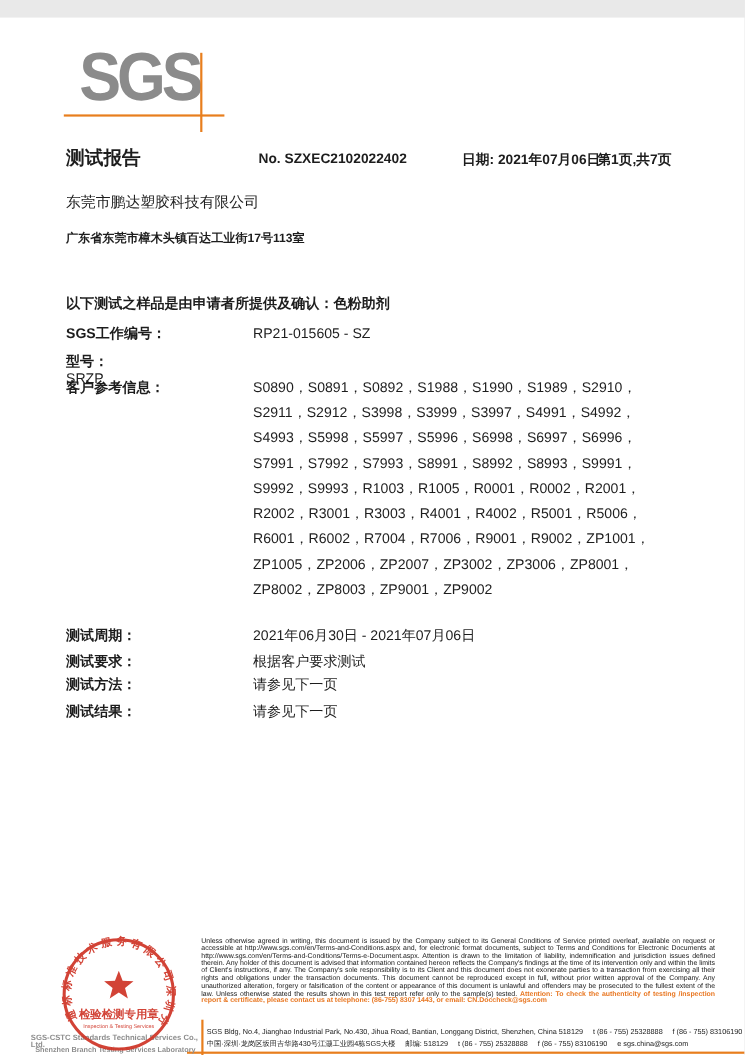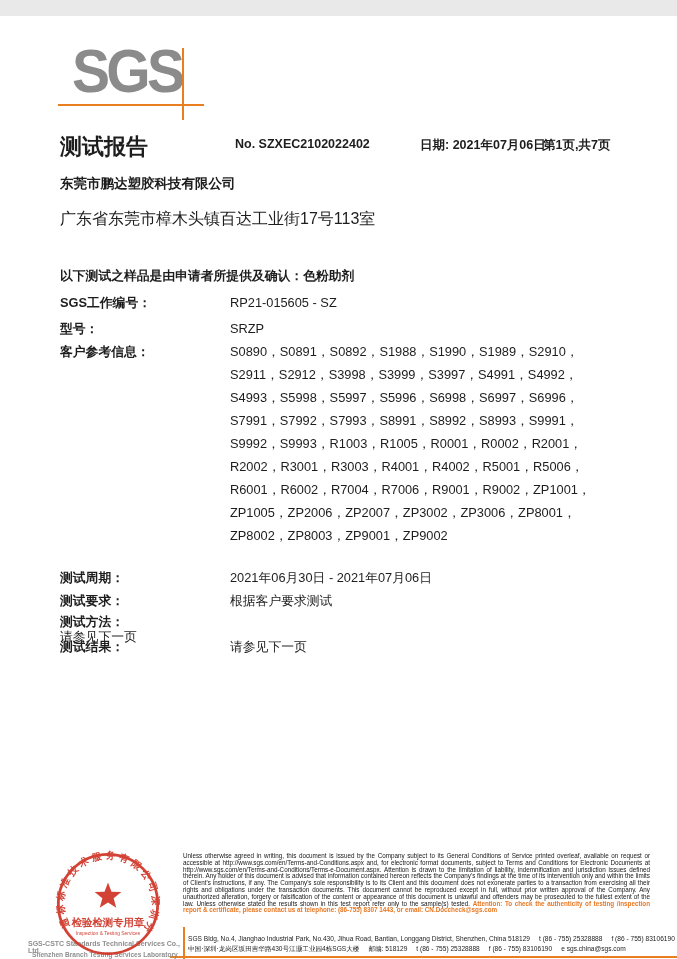--- a/index.html
+++ b/index.html
@@ -12,39 +12,39 @@
   
   .logo-text {
     position:absolute; left:72px; top:24px;
     font-size:62px; font-weight:bold; color:#8b8b8b;
     letter-spacing:-4px; transform:scaleX(.92); transform-origin:left top;
     line-height:62px;
   }
   .logo-hline { position:absolute; left:58px; top:88px; width:146px; height:2px; background:#e87e1d; }
   .logo-vline { position:absolute; left:182px; top:32px; width:2px; height:72px; background:#e87e1d; }
   
-  .doc-title { position:absolute; left:60px; top:116px; font-size:22px; font-weight:bold; }
+  .doc-title { position:absolute; left:60px; top:116px; font-size:17px; font-weight:bold; }
   .report-no { position:absolute; left:235px; top:121px; font-size:12.5px; font-weight:600; }
   .date-line { position:absolute; left:420px; top:121px; font-size:12.5px; font-weight:600;text-align:right; }
   .page-info { position:absolute; left:543px; top:121px; font-size:12.5px; font-weight:600; }
-  .applicant-name    { position:absolute; left:60px; top:159px; font-size:13.5px; font-weight:700; }
-  .applicant-address { position:absolute; left:60px; top:193px; font-size:16px; font-weight:400; }
+  .applicant-name    { position:absolute; left:60px; top:159px; font-size:13.5px; font-weight:400; }
+  .applicant-address { position:absolute; left:60px; top:193px; font-size:11px; font-weight:700; }
   
   .statement { position:absolute; left:60px; top:252px; font-size:12.8px; font-weight:600; }
   .frow { position:absolute; left:60px; width:580px; display:flex; font-size:12.8px; line-height:15px; }
   .frow .flabel { width:170px; flex:none; font-weight:600; }
   .frow .fvalue { flex:1; }
   .row-job      { top:279px; }
-  .row-model    { top:305px; }
+  .row-model    { top:305px;flex-direction:column; }
   .row-refs     { top:324px; }
   .row-refs .fvalue div { line-height:23px; }
   .row-received { top:527px; }
   .row-period   { top:554px; }
   .row-require  { top:577px;justify-content:space-between; }
-  .row-method   { top:598px;flex-direction:column; }
+  .row-method   { top:598px; }
   .row-result   { top:623px; }
   .row-concl    { top:650px; }
   .row-concl .fvalue { line-height:18.5px; width:398px; flex:none; }
   
   .stamp { position:absolute; left:54px; top:834px; width:108px; height:108px; opacity:.93; z-index:3; }
   
   .legal {
     position:absolute; left:183px; top:837px; width:467px;
     font-size:6.3px; line-height:6.8px; color:#161616; text-align:justify;
   }

